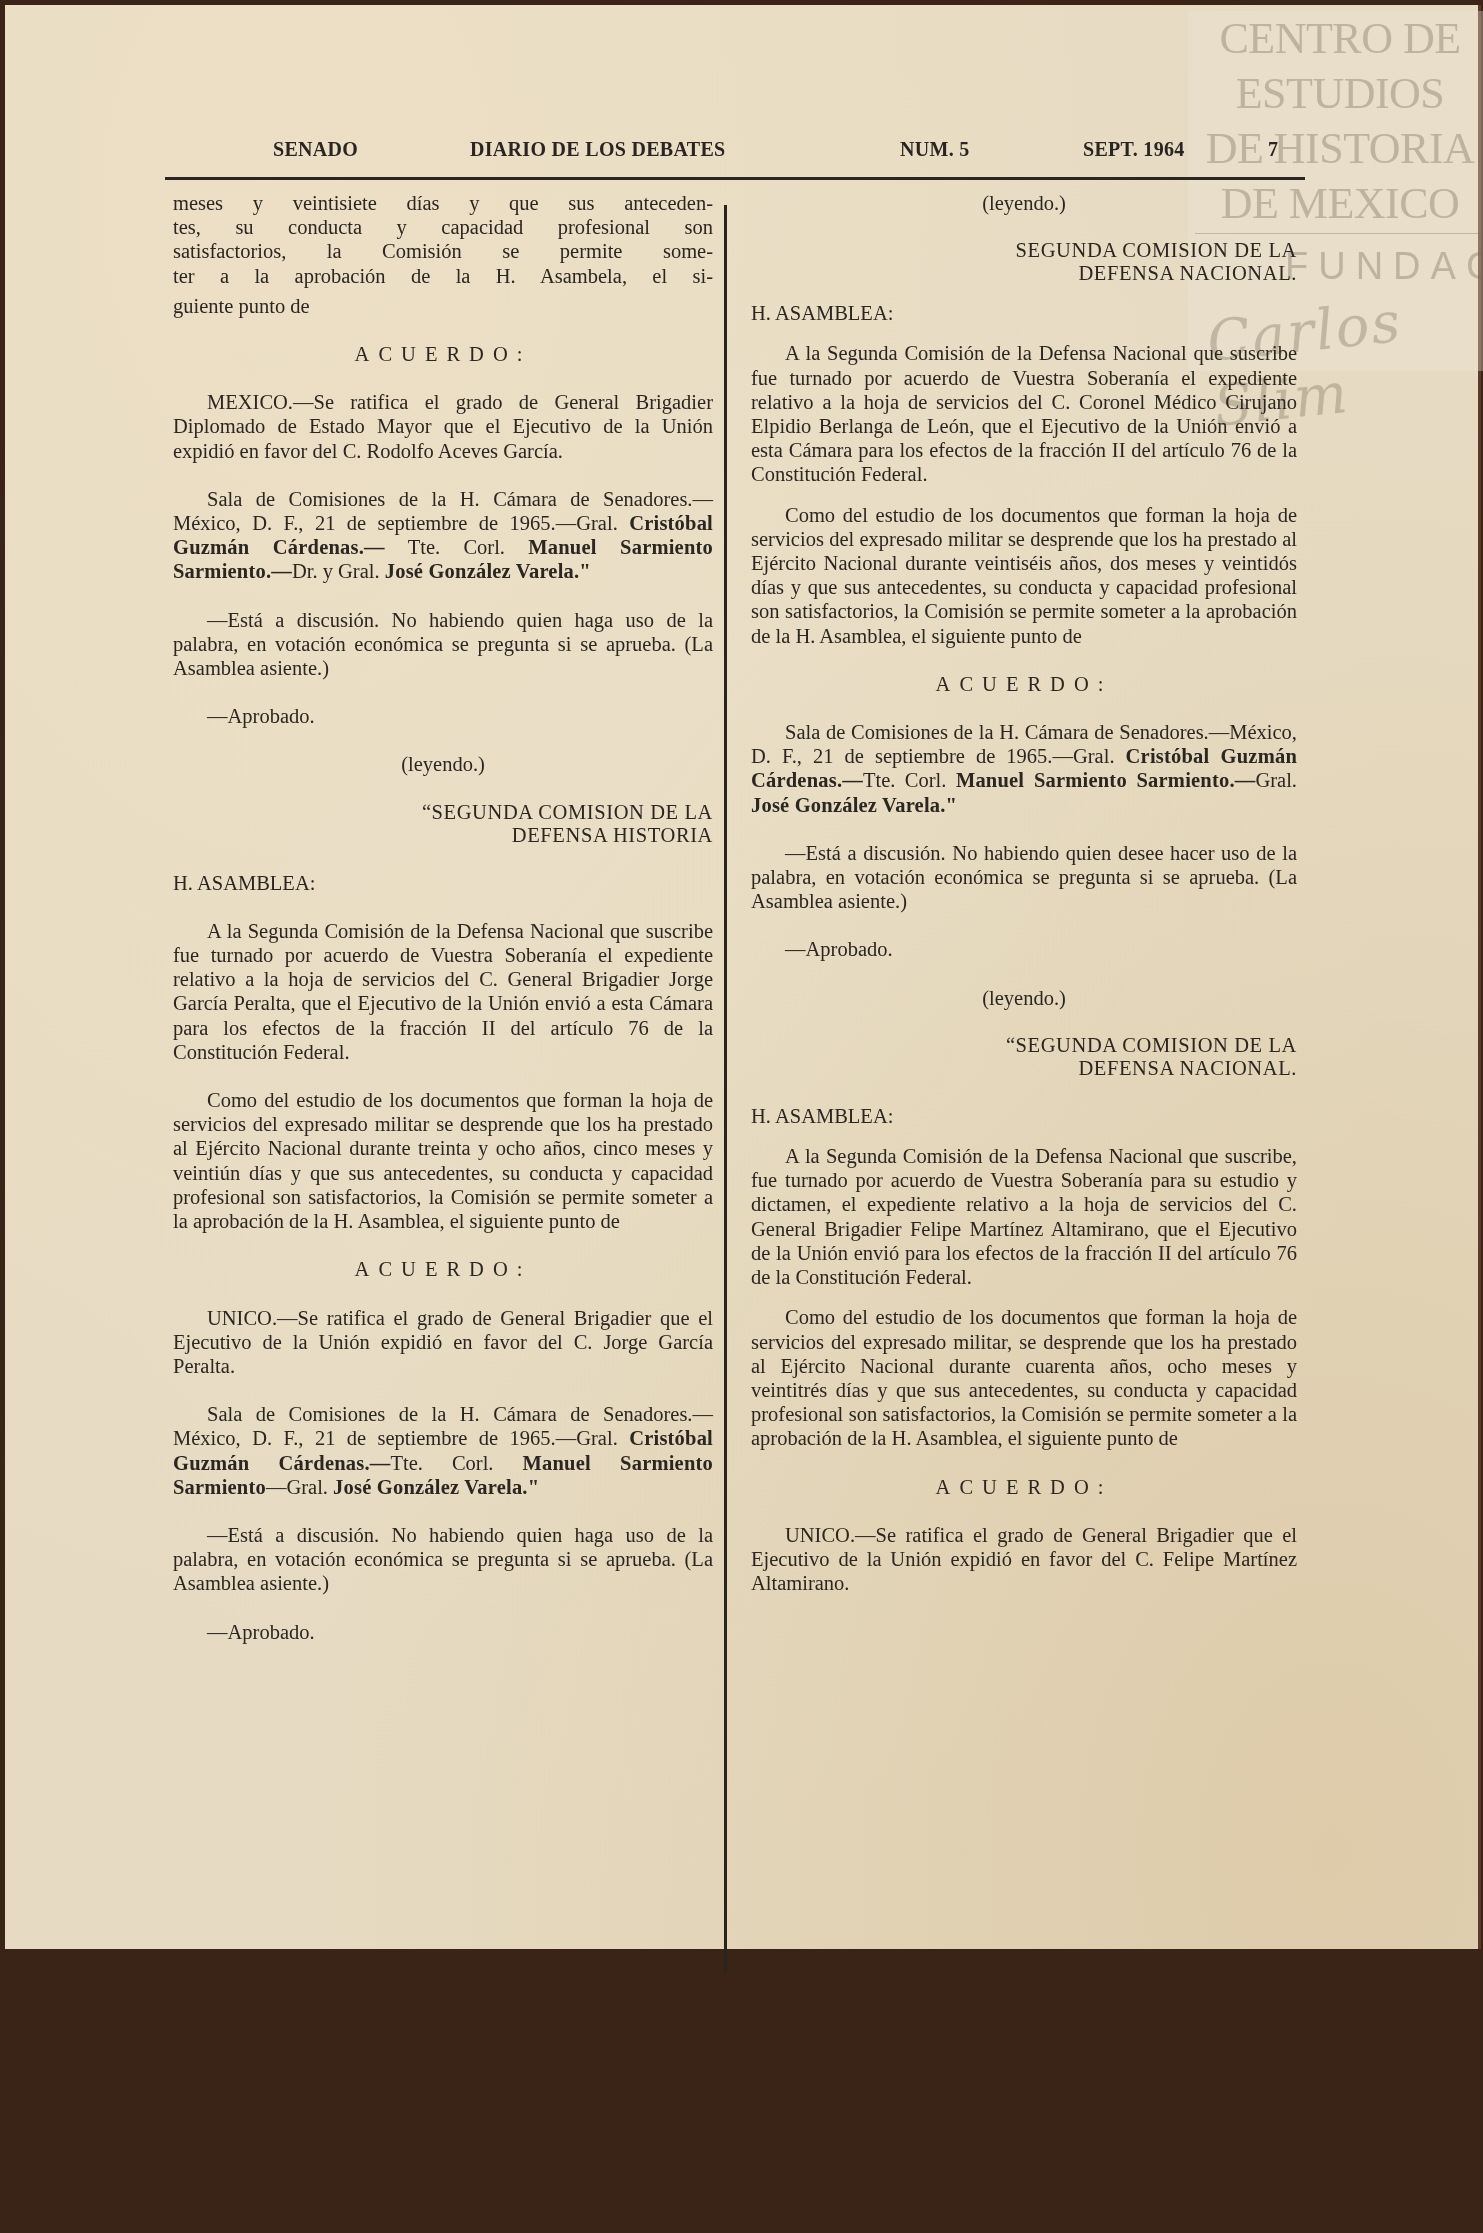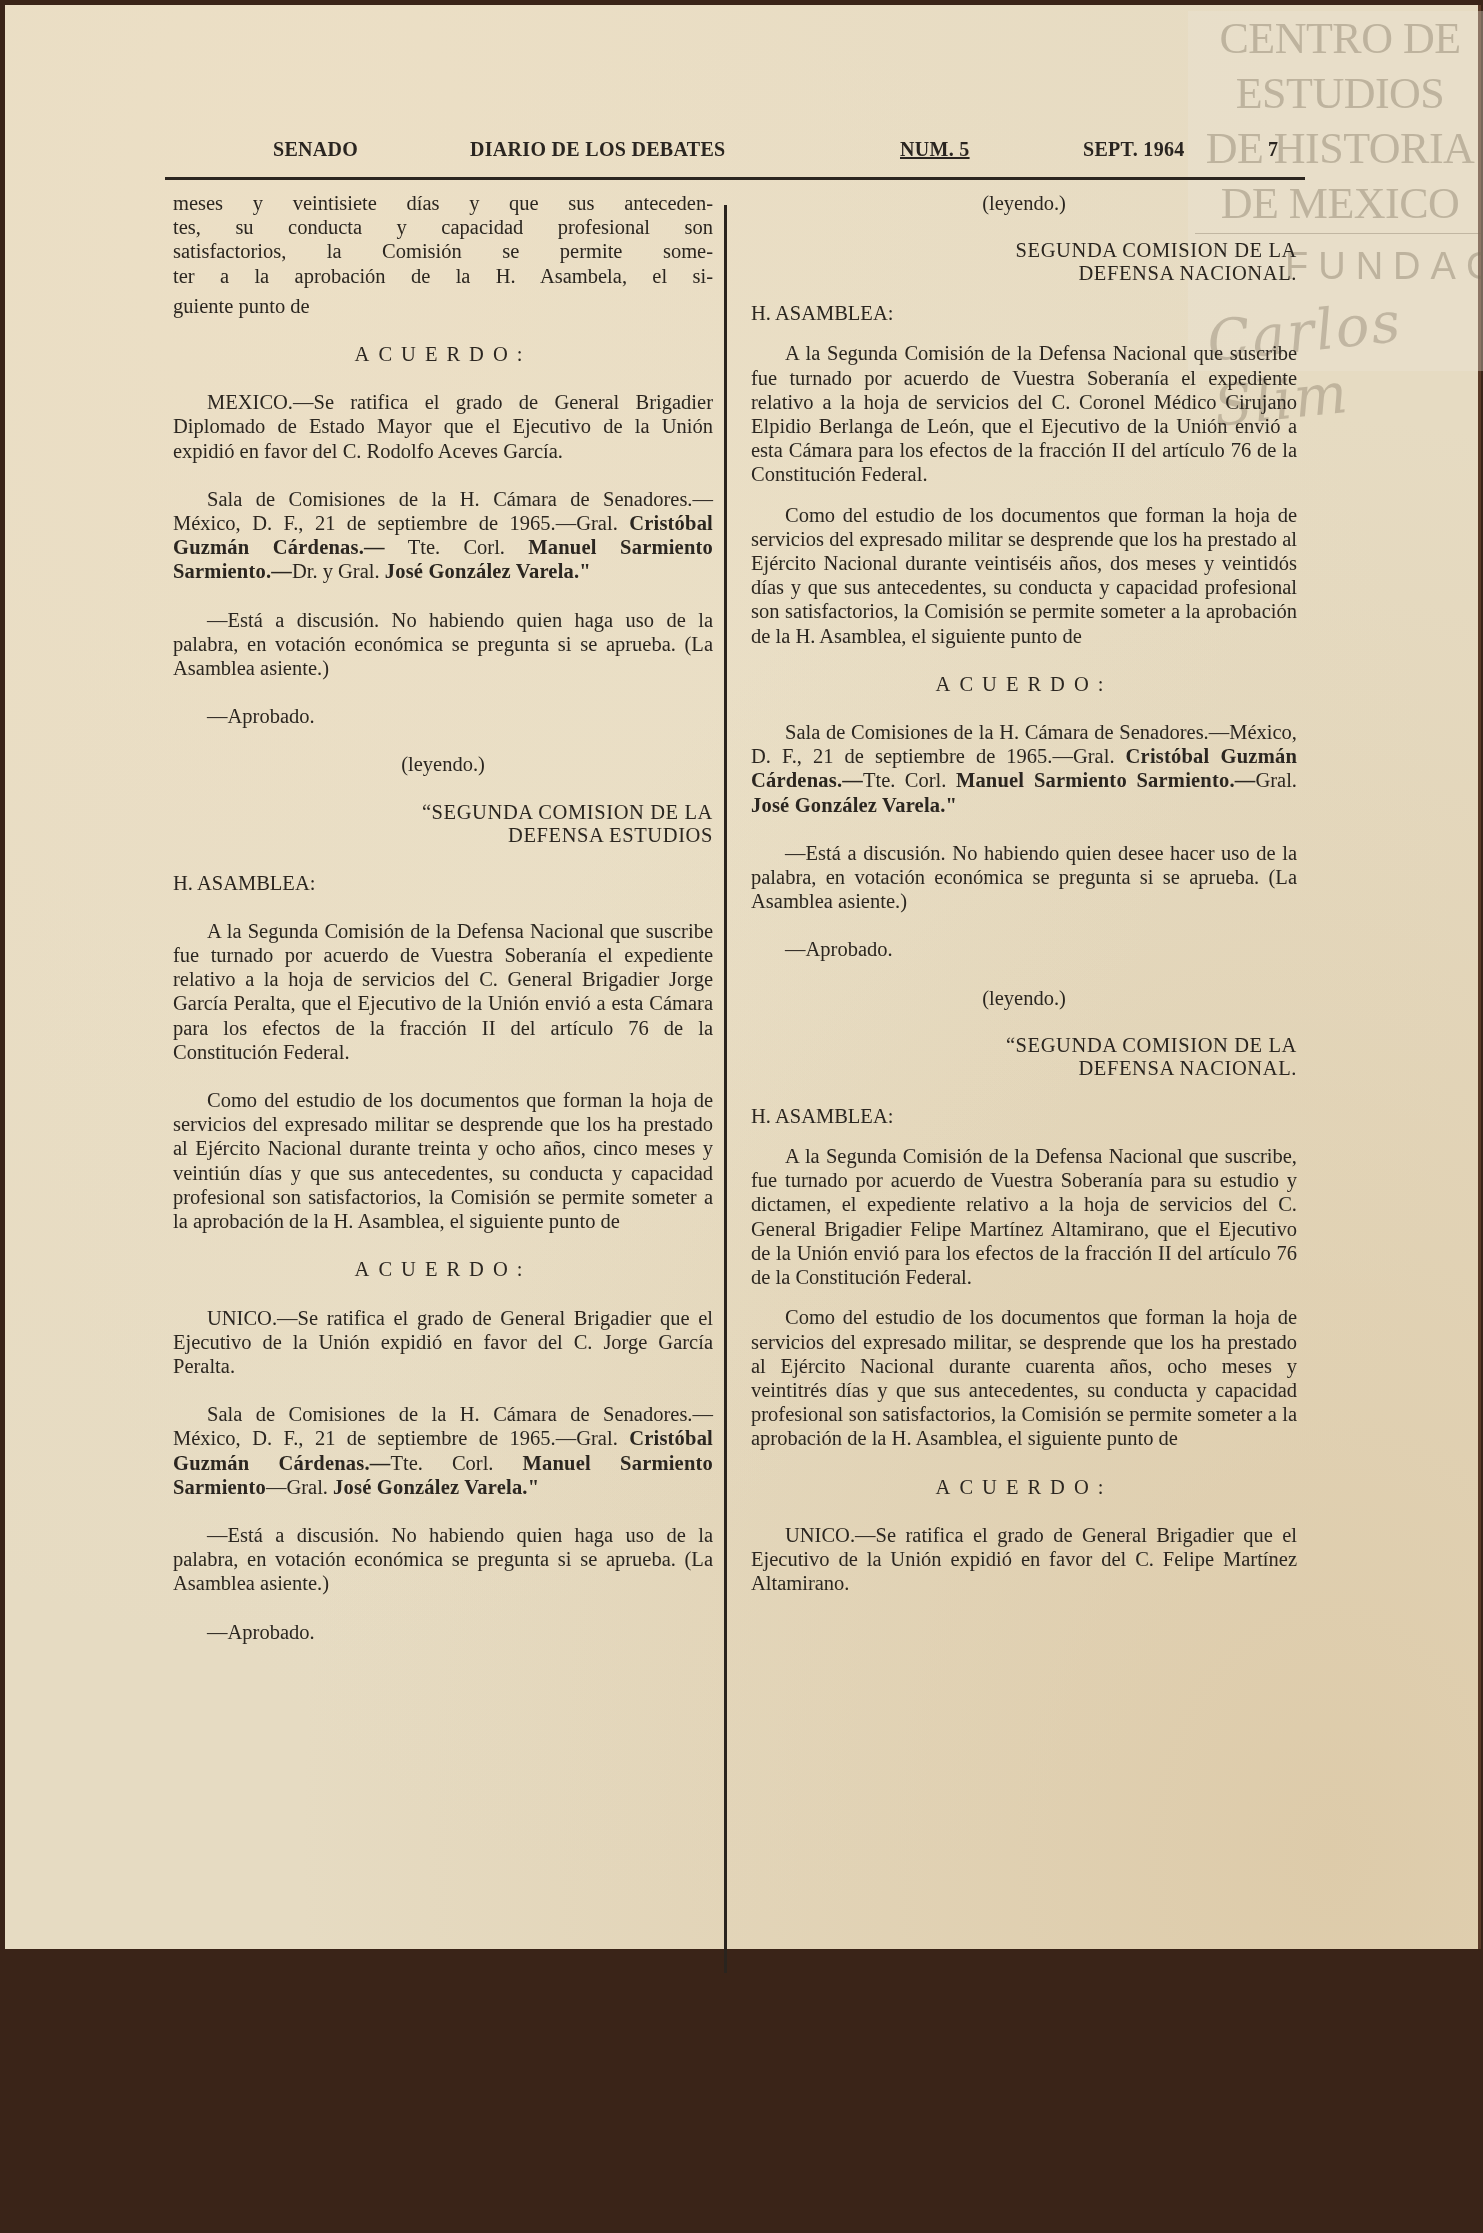--- a/index.html
+++ b/index.html
@@ -19,21 +19,21 @@
     border-right: 3px solid #5a3a28;
   }
   .header {
     position: absolute; top: 133px; left: 160px; width: 1140px; height: 30px;
     font-family: "Liberation Serif", serif; font-weight: bold; font-size: 20px;
     letter-spacing: 0.3px; color: #2a2520;
   }
   .header span { position: absolute; top: 0; }
   .h-senado { left: 108px; }
   .h-diario { left: 305px; }
-  .h-num { left: 735px; text-decoration: underline; }
+  .h-num { left: 735px; }
   .h-sept { left: 918px; }
   .h-page { left: 1103px; }
   .rule {
     position: absolute; top: 172px; left: 160px; width: 1140px; height: 3px;
     background: #2c2620;
   }
   .divider {
     position: absolute; left: 719px; top: 200px; width: 3px; height: 1768px;
     background: #2a241e;
   }
@@ -111,21 +111,21 @@
       <span class="line last">guiente punto de</span>
     </p>
     <p class="acuerdo gap" style="margin-top:30px">ACUERDO:</p>
     <p class="indent gap">MEXICO.—Se ratifica el grado de General Brigadier Diplomado de Estado Mayor que el Ejecutivo de la Unión expidió en favor del C. Rodolfo Aceves García.</p>
     <p class="indent gap" style="margin-top:28px"><span>Sala de Comisiones de la H. Cámara de Senadores.—México, D. F., 21 de septiembre de 1965.—Gral. </span><b>Cristóbal Guzmán Cárdenas.—</b><span> Tte. Corl. </span><b>Manuel Sarmiento Sarmiento.—</b><span>Dr. y Gral. </span><b>José González Varela."</b></p>
     <p class="indent gap" style="margin-top:28px">—Está a discusión. No habiendo quien haga uso de la palabra, en votación económica se pregunta si se aprueba. (La Asamblea asiente.)</p>
     <p class="indent gap">—Aprobado.</p>
     <p class="center gap" style="margin-top:30px">(leyendo.)</p>
     <p class="heading-caps gap" style="margin-top:26px">
       <span>“SEGUNDA COMISION DE LA</span>
-      <span>DEFENSA ESTUDIOS</span>
+      <span>DEFENSA HISTORIA</span>
     </p>
     <p class="gap" style="margin-top:28px">H. ASAMBLEA:</p>
     <p class="indent gap" style="margin-top:24px">A la Segunda Comisión de la Defensa Nacional que suscribe fue turnado por acuerdo de Vuestra Soberanía el expediente relativo a la hoja de servicios del C. General Brigadier Jorge García Peralta, que el Ejecutivo de la Unión envió a esta Cámara para los efectos de la fracción II del artículo 76 de la Constitución Federal.</p>
     <p class="indent gap" style="margin-top:30px">Como del estudio de los documentos que forman la hoja de servicios del expresado militar se desprende que los ha prestado al Ejército Nacional durante treinta y ocho años, cinco meses y veintiún días y que sus antecedentes, su conducta y capacidad profesional son satisfactorios, la Comisión se permite someter a la aprobación de la H. Asamblea, el siguiente punto de</p>
     <p class="acuerdo gap" style="margin-top:32px">ACUERDO:</p>
     <p class="indent gap" style="margin-top:28px">UNICO.—Se ratifica el grado de General Brigadier que el Ejecutivo de la Unión expidió en favor del C. Jorge García Peralta.</p>
     <p class="indent gap" style="margin-top:28px"><span>Sala de Comisiones de la H. Cámara de Senadores.—México, D. F., 21 de septiembre de 1965.—Gral. </span><b>Cristóbal Guzmán Cárdenas.—</b><span>Tte. Corl. </span><b>Manuel Sarmiento Sarmiento</b><span>—Gral. </span><b>José González Varela."</b></p>
     <p class="indent gap" style="margin-top:28px">—Está a discusión. No habiendo quien haga uso de la palabra, en votación económica se pregunta si se aprueba. (La Asamblea asiente.)</p>
     <p class="indent gap" style="margin-top:26px">—Aprobado.</p>
   </div>

